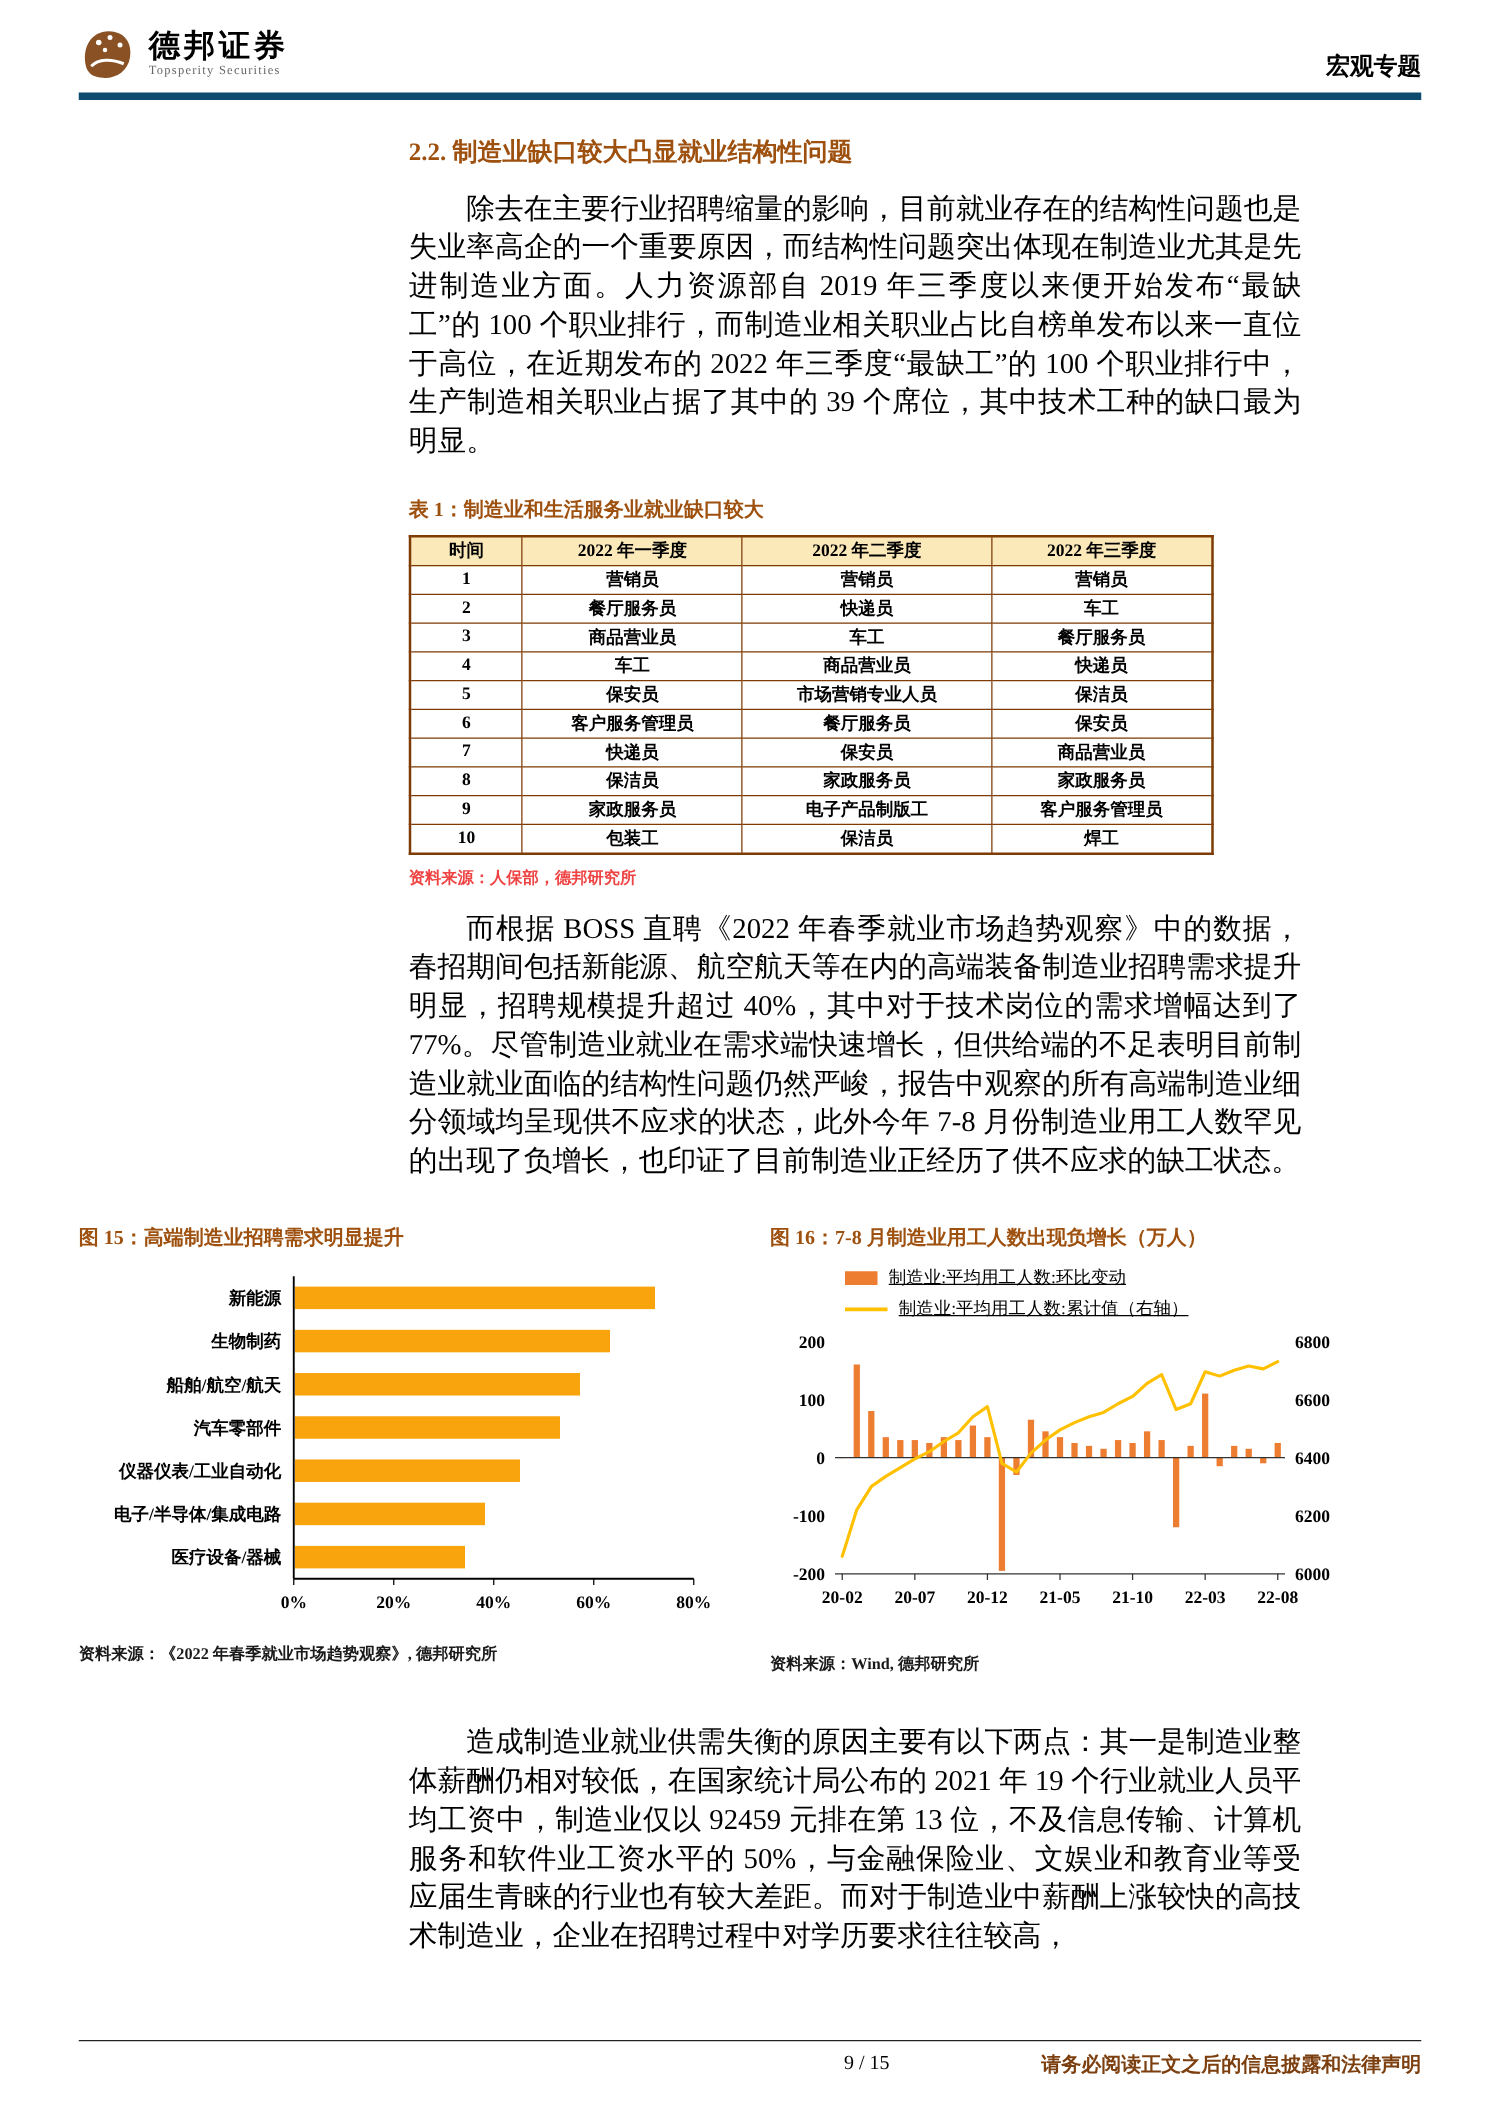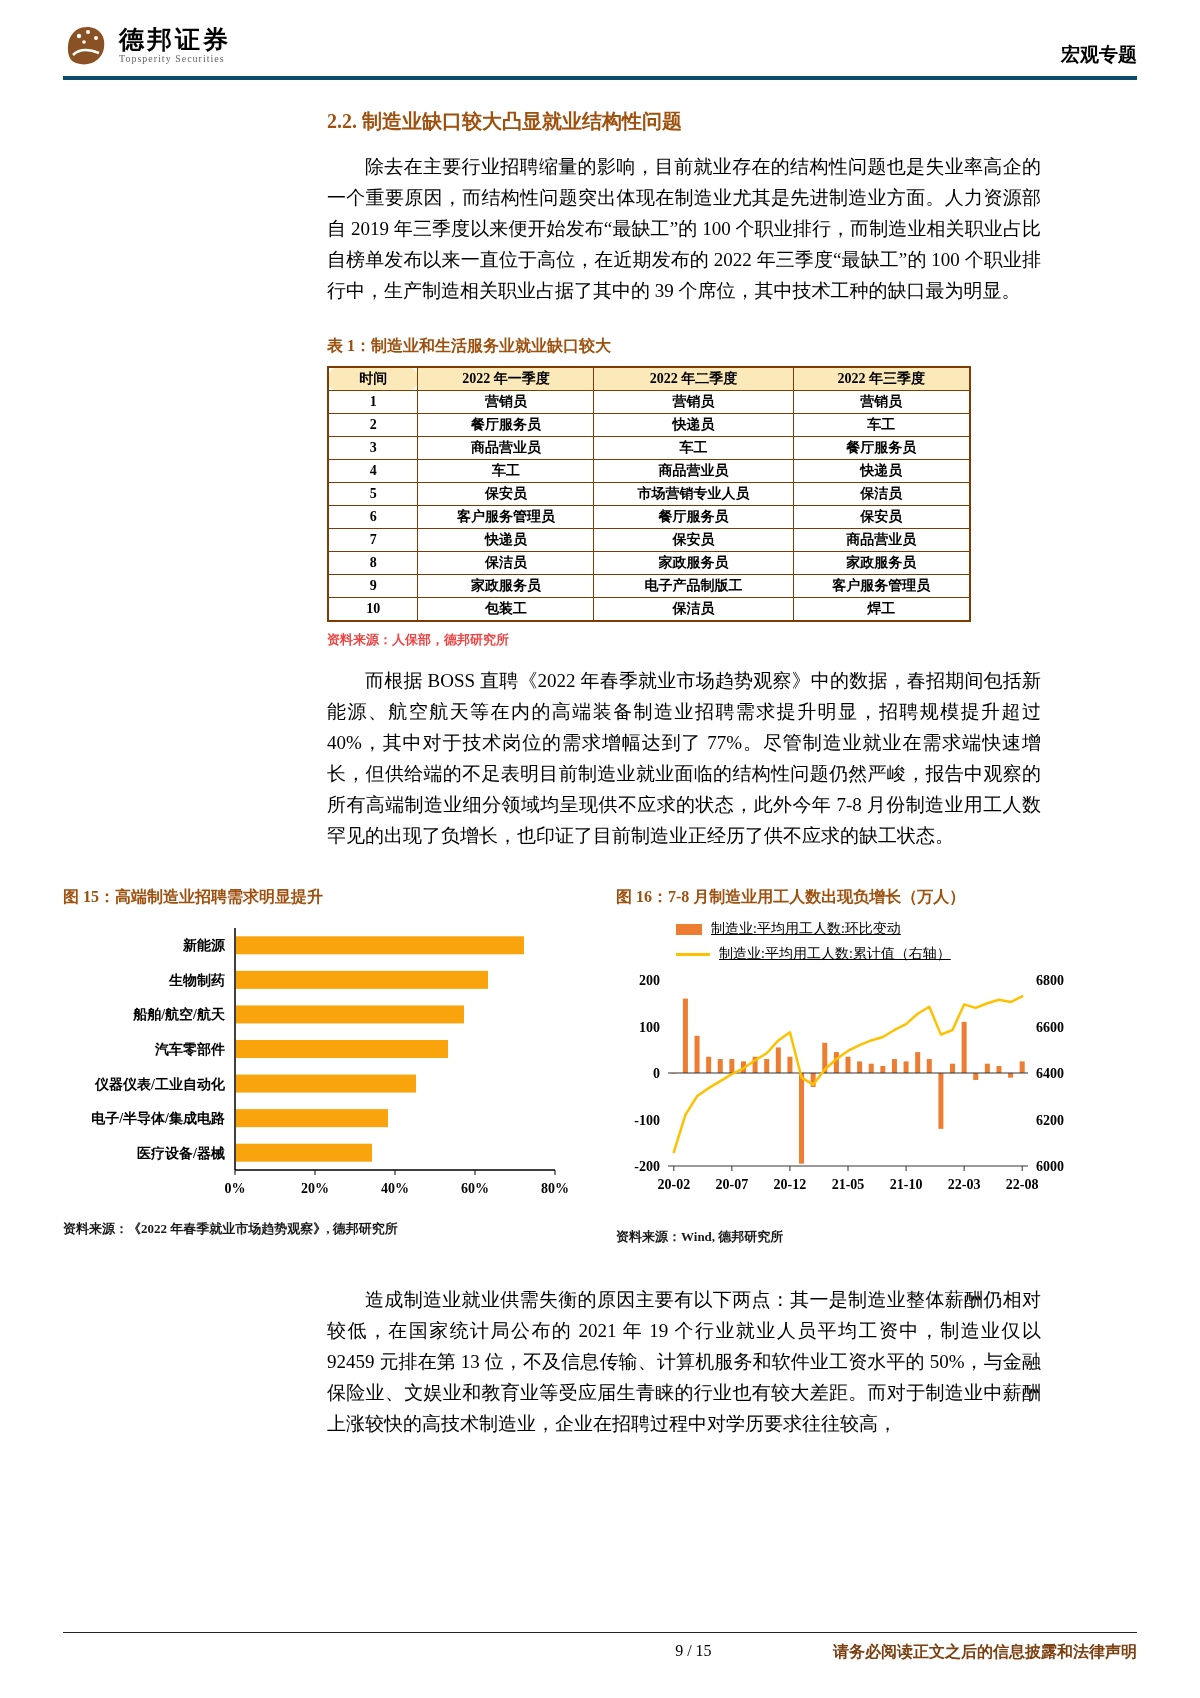--- a/index.html
+++ b/index.html
@@ -2,41 +2,41 @@
 <html><head>
 <meta charset="utf-8">
 <style>
   *{box-sizing:border-box;margin:0;padding:0;}
   body{background:#ffffff;}
   .page{width:1200px;height:1698px;position:relative;background:#fff;
         font-family:"Liberation Serif",serif;color:#000;overflow:hidden;margin:0 auto;}
 
   
   .header{position:absolute;top:16px;left:63px;right:63px;height:64px;
-          border-bottom:4px solid #0c4a6e;display:flex;justify-content:space-between;
+          border-bottom:6px solid #0c4a6e;display:flex;justify-content:space-between;
           align-items:flex-end;padding-bottom:8px;}
   .brand{display:flex;align-items:center;gap:10px;}
   .brand-text .cn{font-size:25px;font-weight:bold;letter-spacing:3px;line-height:1.1;}
   .brand-text .en{font-size:10px;color:#666;letter-spacing:1px;}
   .topic{font-size:19px;font-weight:bold;}
 
   
   .content{position:absolute;top:80px;left:63px;width:1074px;}
   .heading{margin:28px 0 0 264px;font-size:20px;font-weight:bold;color:#9E500E;}
-  .para{margin-left:264px;width:714px;margin-top:16px;font-size:19px;line-height:31px;
+  .para{margin-left:264px;width:714px;margin-top:16px;font-size:23px;line-height:31px;
         text-align:justify;text-indent:2em;}
 
   
   .table-block{margin-left:264px;width:644px;margin-top:30px;}
   .tbl-title{font-size:16px;font-weight:bold;color:#9E500E;margin-bottom:9px;}
   table.vacancy{width:100%;border-collapse:collapse;font-size:14px;font-weight:bold;
                 text-align:center;border:2px solid #7E3B04;}
   table.vacancy th,table.vacancy td{border:1px solid #7E3B04;padding:2px 4px;height:22px;}
   table.vacancy th{background:#FCE9BA;}
-  table.vacancy td:first-child,table.vacancy th:first-child{width:14%;border-radius:11px;}
+  table.vacancy td:first-child,table.vacancy th:first-child{width:14%;}
   .src{font-size:13px;margin-top:9px;font-weight:bold;color:#ef4444;}
 
   
   .figs{display:flex;margin-top:36px;gap:48px;}
   .fig{width:505px;}
   .fig-title{font-size:16px;font-weight:bold;color:#9E500E;margin-bottom:12px;}
   .legend{margin:2px 0 4px 60px;font-size:14px;}
   .legend-row{display:flex;align-items:center;gap:9px;margin-bottom:7px;text-decoration:underline;}
   .sw-bar{display:inline-block;width:26px;height:11px;background:#ED7D31;}
   .sw-line{display:inline-block;width:34px;height:3px;background:#FFC000;}

